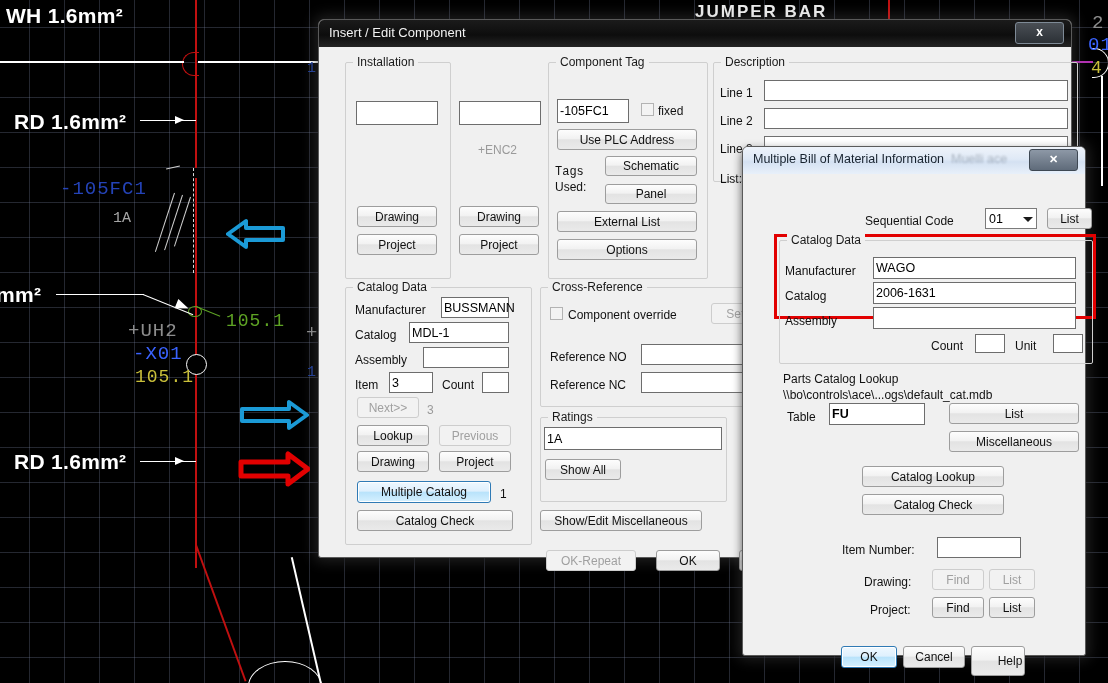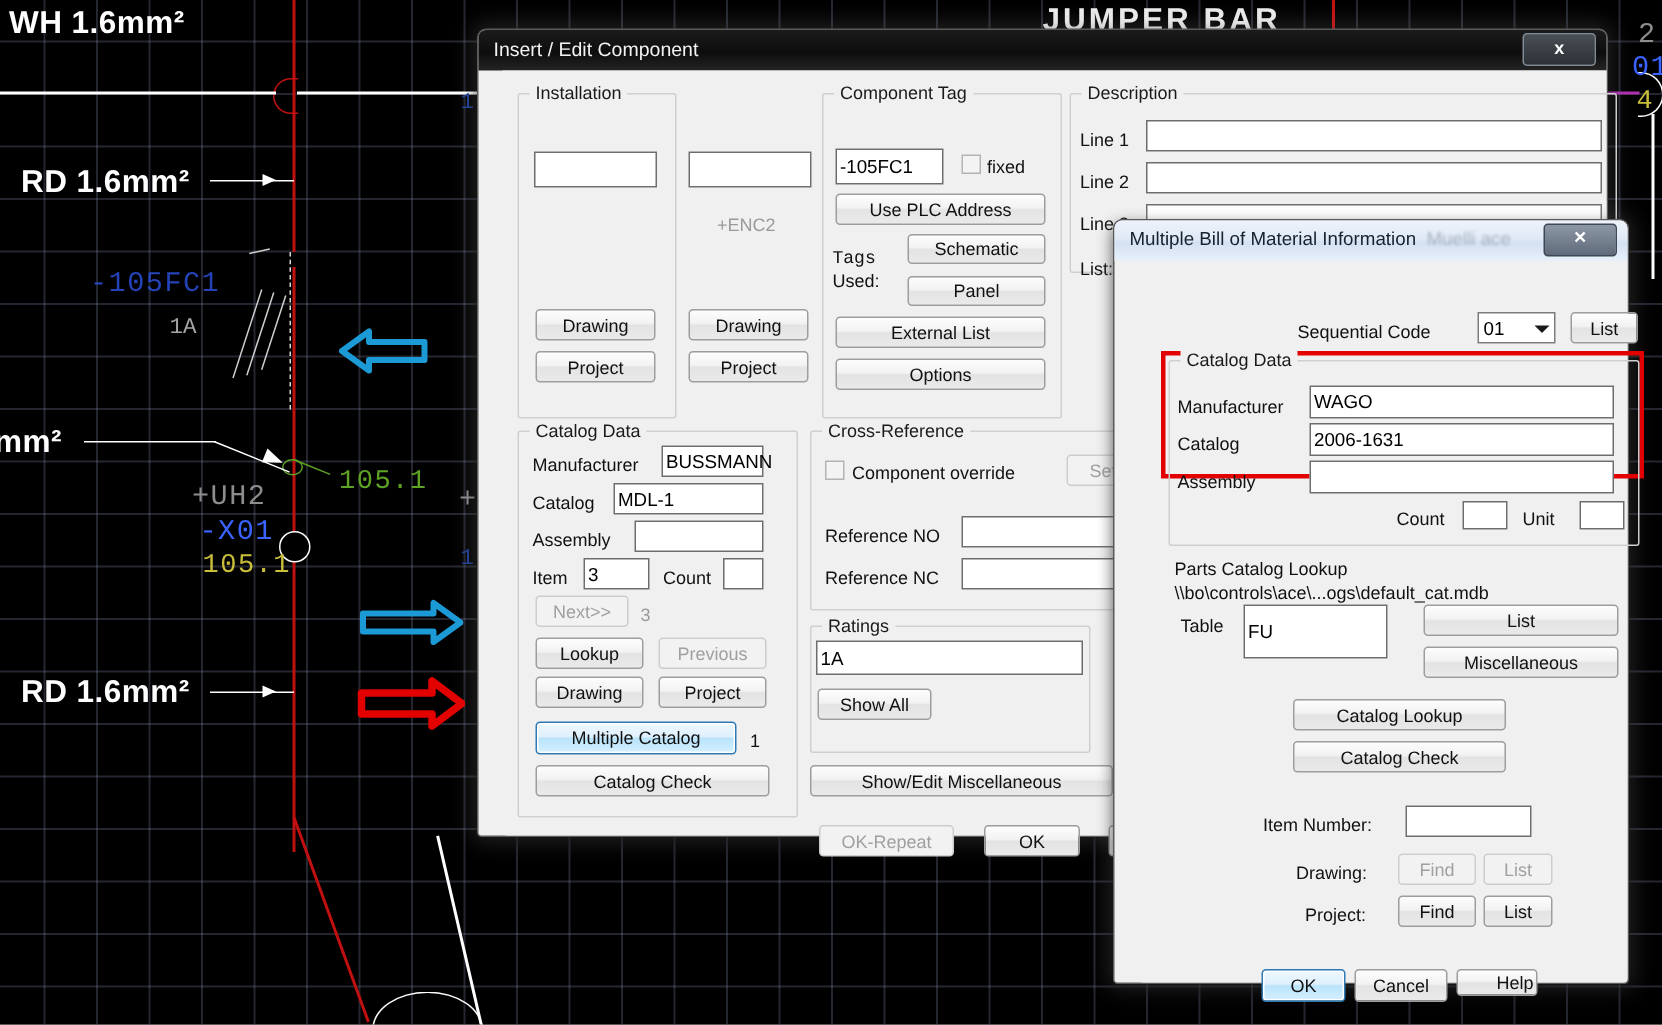--- a/index.html
+++ b/index.html
@@ -16,21 +16,21 @@
     position:absolute;left:0;top:0;width:1108px;height:683px;
     background:#000;
     background-image:
       linear-gradient(to right, rgba(120,130,160,.30) 1px, transparent 1px),
       linear-gradient(to bottom, rgba(120,130,160,.30) 1px, transparent 1px);
     background-size:35px 35px;
     background-position:-6px -8px;
   }
   .cad-text{position:absolute;white-space:nowrap;font-family:"Liberation Sans", sans-serif;}
   .wirelbl{color:#fff;font-size:21px;font-weight:bold;letter-spacing:.3px;}
-  .jumper{color:#e9e9e9;font-size:21px;font-weight:bold;letter-spacing:2px;}
+  .jumper{color:#e9e9e9;font-size:17px;font-weight:bold;letter-spacing:2px;}
   .tag-blue{color:#2b4fd8;font-size:19px;font-family:"Liberation Mono", monospace;letter-spacing:1px;}
   .tag-blue2{color:#3a63ff;font-size:19px;font-family:"Liberation Mono", monospace;letter-spacing:1px;}
   .tag-grey{color:#8d8d8d;font-size:19px;font-family:"Liberation Mono", monospace;letter-spacing:1px;}
   .tag-green{color:#5ea324;font-size:18px;font-family:"Liberation Mono", monospace;letter-spacing:1px;}
   .tag-yellow{color:#c9bf3a;font-size:18px;font-family:"Liberation Mono", monospace;letter-spacing:1px;}
   .tag-dim{color:#1f3f9c;font-size:15px;font-family:"Liberation Mono", monospace;}
   .tag-dimw{color:#cfcfcf;font-size:15px;font-family:"Liberation Mono", monospace;}
 
   .vline{position:absolute;background:#c01010;width:1.5px;}
   .hline{position:absolute;background:#fff;height:1.5px;}
@@ -269,21 +269,21 @@
     <div class="tf" style="left:306px;top:297px;width:195px;height:21px;"></div>
     <div class="lbl" style="left:215px;top:331px;">Reference NC</div>
     <div class="tf" style="left:306px;top:325px;width:195px;height:21px;"></div>
 
     <div class="group" style="left:205px;top:370px;width:185px;height:83px;">
       <div class="group-title">Ratings</div>
     </div>
     <div class="tf" style="left:209px;top:380px;width:178px;height:23px;">1A</div>
     <div class="btn" style="left:210px;top:412px;width:76px;height:21px;">Show All</div>
 
-    <div class="btn" style="left:205px;top:463px;width:202px;height:21px;">Show/Edit Miscellaneous</div>
+    <div class="btn" style="left:205px;top:463px;width:162px;height:21px;">Show/Edit Miscellaneous</div>
 
     <div class="btn disabled" style="left:211px;top:503px;width:90px;height:21px;">OK-Repeat</div>
     <div class="btn" style="left:321px;top:503px;width:64px;height:21px;">OK</div>
     <div class="btn" style="left:404px;top:503px;width:64px;height:21px;">C</div>
   </div>
 </div>
 
 <div class="dialog" style="left:742px;top:146px;width:342px;height:508px;">
   <div class="titlebar light">
     <div class="titletext" style="top:5px;font-size:12.5px;">Multiple Bill of Material Information</div>
@@ -312,33 +312,33 @@
     <div class="tf" style="left:114px;top:133px;width:203px;height:22px;"></div>
 
     <div class="lbl" style="left:172px;top:165px;">Count</div>
     <div class="tf" style="left:216px;top:160px;width:30px;height:19px;"></div>
     <div class="lbl" style="left:256px;top:165px;">Unit</div>
     <div class="tf" style="left:294px;top:160px;width:30px;height:19px;"></div>
 
     <div class="lbl" style="left:24px;top:198px;">Parts Catalog Lookup</div>
     <div class="lbl" style="left:24px;top:214px;">\\bo\controls\ace\...ogs\default_cat.mdb</div>
     <div class="lbl" style="left:28px;top:236px;">Table</div>
-    <div class="tf" style="left:70px;top:229px;width:96px;height:36px;">FU</div>
+    <div class="tf" style="left:70px;top:229px;width:96px;height:22px;font-weight:bold;">FU</div>
     <div class="btn" style="left:190px;top:229px;width:130px;height:21px;">List</div>
     <div class="btn" style="left:190px;top:257px;width:130px;height:21px;">Miscellaneous</div>
 
     <div class="btn" style="left:103px;top:292px;width:142px;height:21px;">Catalog Lookup</div>
     <div class="btn" style="left:103px;top:320px;width:142px;height:21px;">Catalog Check</div>
 
     <div class="lbl" style="left:83px;top:369px;">Item Number:</div>
     <div class="tf" style="left:178px;top:363px;width:84px;height:21px;"></div>
     <div class="lbl" style="left:105px;top:401px;">Drawing:</div>
     <div class="btn disabled" style="left:173px;top:395px;width:52px;height:21px;">Find</div>
     <div class="btn disabled" style="left:230px;top:395px;width:46px;height:21px;">List</div>
     <div class="lbl" style="left:111px;top:429px;">Project:</div>
     <div class="btn" style="left:173px;top:423px;width:52px;height:21px;">Find</div>
     <div class="btn" style="left:230px;top:423px;width:46px;height:21px;">List</div>
 
     <div class="btn default" style="left:82px;top:472px;width:56px;height:22px;">OK</div>
     <div class="btn" style="left:144px;top:472px;width:62px;height:22px;">Cancel</div>
-    <div class="btn" style="left:212px;top:472px;width:54px;height:18px;padding-left:24px;">Help</div>
+    <div class="btn" style="left:212px;top:472px;width:54px;height:30px;padding-left:24px;">Help</div>
   </div>
 </div>
 
 </body></html>

